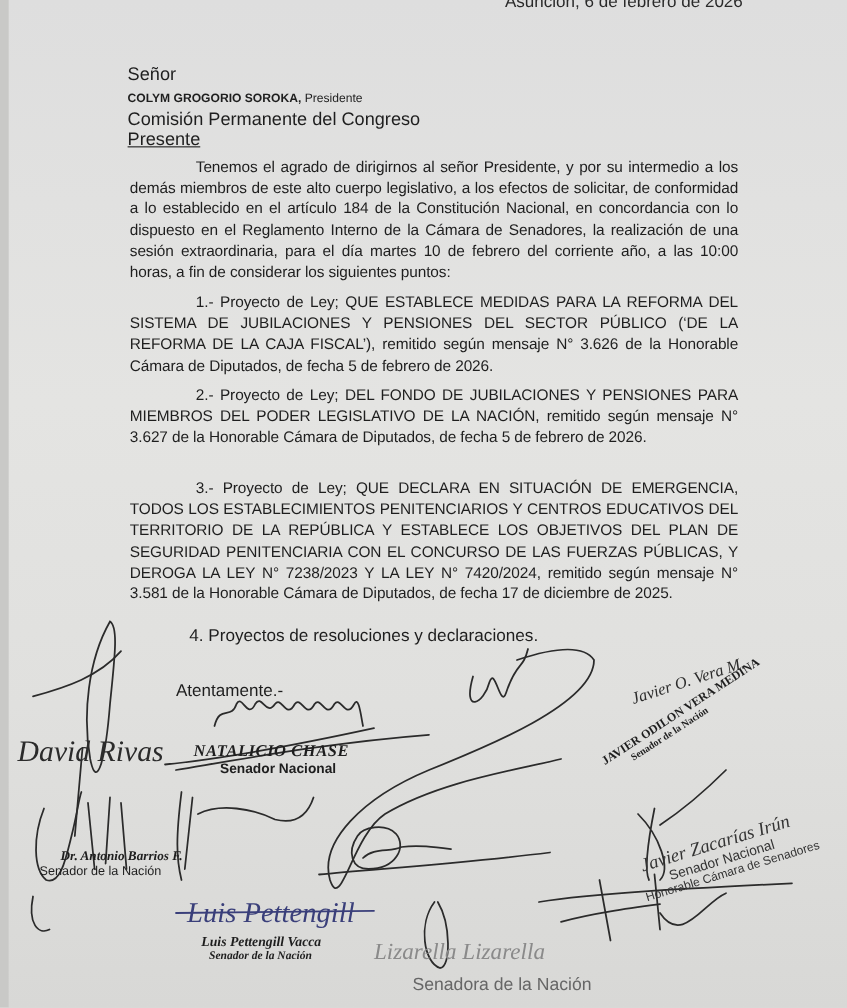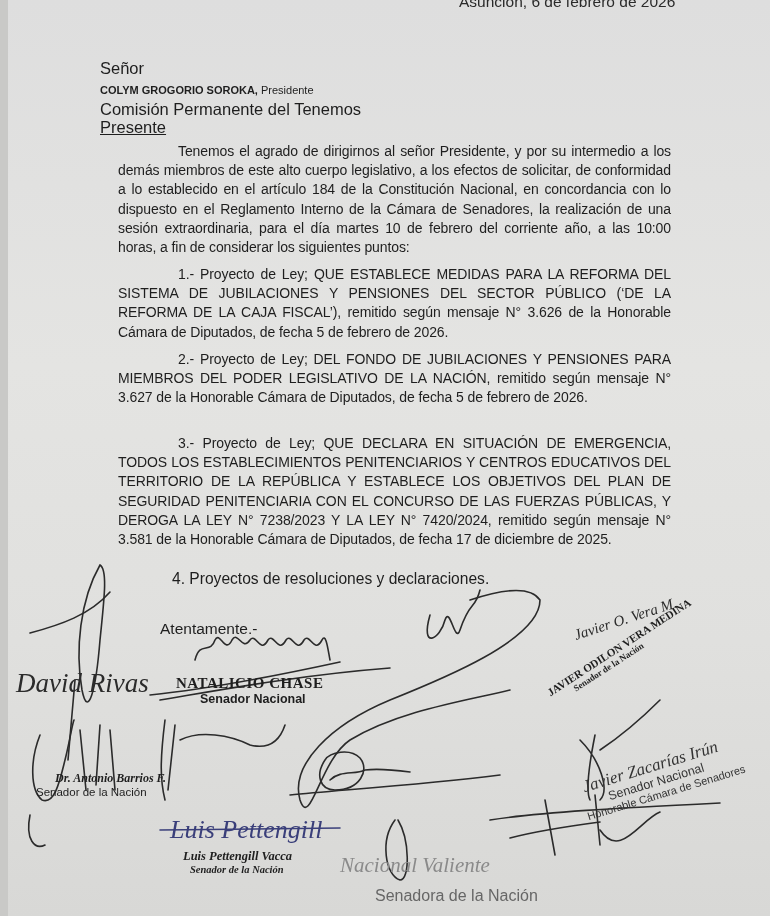--- a/index.html
+++ b/index.html
@@ -9,34 +9,34 @@
       font-family: "Liberation Sans", sans-serif;
       color: #1e1e1e;
     }
     .paper {
       position: absolute; left: 8px; top: 0; width: 762px; height: 916px;
       background: linear-gradient(180deg, #dedede 0%, #e4e4e2 40%, #e0e0de 70%, #d8d8d6 100%);
     }
     .edge { position: absolute; left: 0; top: 0; width: 8px; height: 916px; background: #c9c9c7; }
     .abs { position: absolute; white-space: nowrap; }
     .date { left: 459px; top: -7px; font-size: 15.5px; color: #2a2a2a; }
-    .addr { left: 100px; font-size: 16.5px; line-height: 20px; }
+    .addr { left: 116px; font-size: 16.5px; line-height: 20px; }
     .addr b { font-weight: bold; }
     .presente { text-decoration: underline; }
     .para {
       position: absolute; left: 118px; width: 553px;
       font-size: 14px; line-height: 19.2px; text-align: justify;
       letter-spacing: -0.1px;
     }
     .para .indent { display: inline-block; width: 60px; }
     .para b { font-weight: normal; }
     .atent { left: 160px; top: 620px; font-size: 15.5px; }
     .sig-svg { position: absolute; left: 0; top: 0; width: 770px; height: 916px; pointer-events: none; }
     .stamp-bold { font-family: "Liberation Serif", serif; font-weight: bold; }
-    .nat-name { left: 176px; top: 675px; font-size: 15px; letter-spacing: 0.5px; }
+    .nat-name { left: 176px; top: 675px; font-size: 15px; letter-spacing: 0.5px; font-style: italic; }
     .nat-role { left: 200px; top: 692px; font-size: 12.5px; font-weight: bold; font-family: "Liberation Sans", sans-serif; }
     .ab-name { left: 27px; top: 771px; font-size: 12px; font-style: italic; margin-left: 28px; }
     .ab-role { left: 36px; top: 786px; font-size: 11.5px; }
     .lp-name { left: 183px; top: 849px; font-size: 12.5px; font-style: italic; }
     .lp-role { left: 190px; top: 864px; font-size: 10.5px; font-style: italic; }
     .lv-name { left: 340px; top: 853px; font-size: 21px; font-family: "Liberation Serif", serif; font-style: italic; color: #8a8a8a; }
     .lv-role { left: 339px; top: 887px; font-size: 16px; color: #666; margin-left: 36px; }
     .jv { position: absolute; left: 545px; top: 688px; transform-origin: left top; transform: rotate(-33deg); }
     .jv-name { font-family: "Liberation Serif", serif; font-weight: bold; font-size: 11px; white-space: nowrap; }
     .jv-role { font-family: "Liberation Serif", serif; font-weight: bold; font-size: 9px; white-space: nowrap; margin-left: 24px; }
@@ -48,21 +48,21 @@
 </head>
 <body>
 
 <div class="edge"></div>
 <div class="paper"></div>
 
 <div class="abs date">Asunción, 6 de febrero de 2026</div>
 
 <div class="abs addr" style="top:58px">Señor</div>
 <div class="abs addr" style="top:80px;font-size:11px"><b>COLYM GROGORIO SOROKA,</b><span> Presidente</span></div>
-<div class="abs addr" style="top:99px">Comisión Permanente del Tenemos</div>
+<div class="abs addr" style="top:99px">Comisión Permanente del Congreso</div>
 <div class="abs addr presente" style="top:117px">Presente</div>
 
 <div class="para" style="top:142px"><span class="indent"></span><span>Tenemos el agrado de dirigirnos al señor Presidente, y por su intermedio a los demás miembros de este alto cuerpo legislativo, a los efectos de solicitar, de conformidad a lo establecido en el artículo 184 de la Constitución Nacional, en concordancia con lo dispuesto en el Reglamento Interno de la Cámara de Senadores, la realización de una sesión extraordinaria, para el día martes 10 de febrero del corriente año, a las 10:00 horas, a fin de considerar los siguientes puntos:</span></div>
 
 <div class="para" style="top:265px"><span class="indent"></span><span>1.- Proyecto de Ley; </span><b>QUE ESTABLECE MEDIDAS PARA LA REFORMA DEL SISTEMA DE JUBILACIONES Y PENSIONES DEL SECTOR PÚBLICO (‘DE LA REFORMA DE LA CAJA FISCAL’)</b><span>, remitido según mensaje N° 3.626 de la Honorable Cámara de Diputados, de fecha 5 de febrero de 2026.</span></div>
 
 <div class="para" style="top:350px"><span class="indent"></span><span>2.- Proyecto de Ley; </span><b>DEL FONDO DE JUBILACIONES Y PENSIONES PARA MIEMBROS DEL PODER LEGISLATIVO DE LA NACIÓN,</b><span> remitido según mensaje N° 3.627 de la Honorable Cámara de Diputados, de fecha 5 de febrero de 2026.</span></div>
 
 <div class="para" style="top:434px"><span class="indent"></span><span>3.- Proyecto de Ley; </span><b>QUE DECLARA EN SITUACIÓN DE EMERGENCIA, TODOS LOS ESTABLECIMIENTOS PENITENCIARIOS Y CENTROS EDUCATIVOS DEL TERRITORIO DE LA REPÚBLICA Y ESTABLECE LOS OBJETIVOS DEL PLAN DE SEGURIDAD PENITENCIARIA CON EL CONCURSO DE LAS FUERZAS PÚBLICAS, Y DEROGA LA LEY N° 7238/2023 Y LA LEY N° 7420/2024,</b><span> remitido según mensaje N° 3.581 de la Honorable Cámara de Diputados, de fecha 17 de diciembre de 2025.</span></div>
 
@@ -129,14 +129,14 @@
 
 <div class="jz">
   <div class="jz-name">Javier Zacarías Irún</div>
   <div class="jz-role">Senador Nacional</div>
   <div class="jz-org">Honorable Cámara de Senadores</div>
 </div>
 
 <div class="abs stamp-bold lp-name">Luis Pettengill Vacca</div>
 <div class="abs stamp-bold lp-role">Senador de la Nación</div>
 
-<div class="abs lv-name">Nacional Valiente</div>
+<div class="abs lv-name">Lizarella Lizarella</div>
 <div class="abs lv-role">Senadora de la Nación</div>
 
 </body></html>

